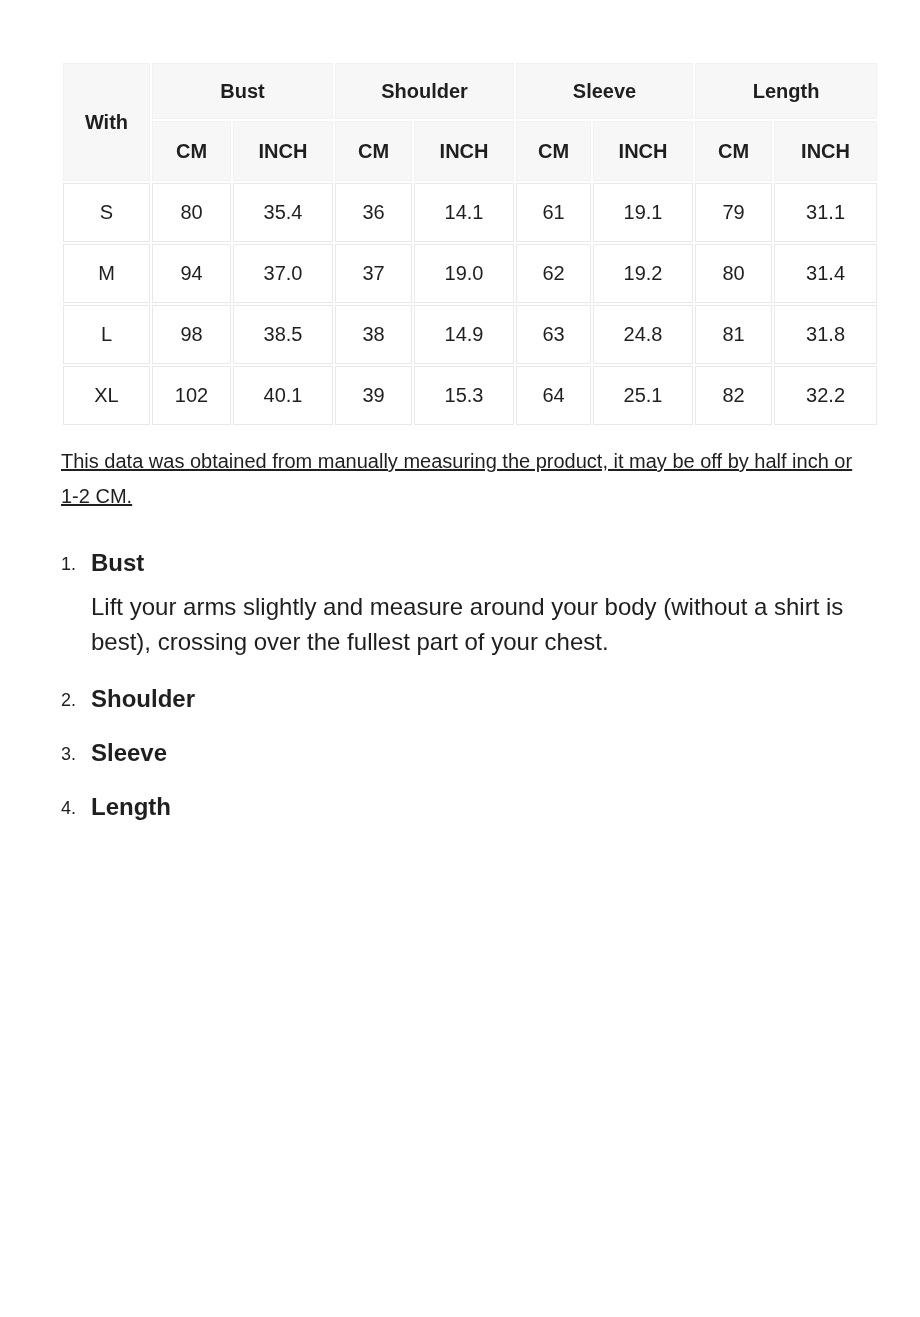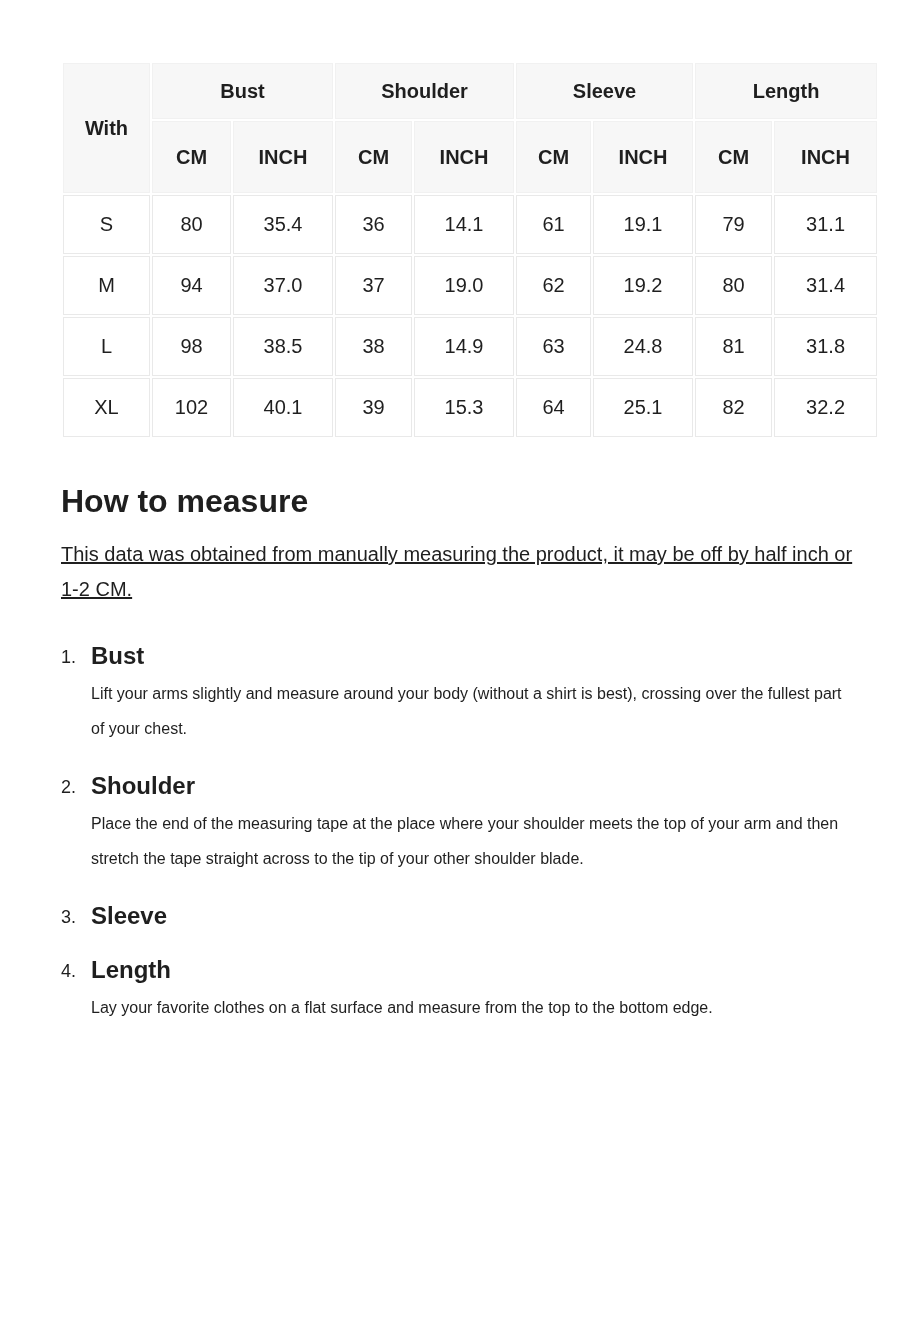--- a/index.html
+++ b/index.html
@@ -39,21 +39,21 @@
   }
   table.size-chart td {
     background: #ffffff;
     border: 1px solid var(--cell-border);
     font-size: 20px;
     font-weight: normal;
     text-align: center;
     vertical-align: middle;
   }
   table.size-chart tr.group-row th { height: 56px; }
-  table.size-chart tr.unit-row th { height: 72px; }
+  table.size-chart tr.unit-row th { height: 60px; }
   table.size-chart tr.data-row td { height: 59px; }
 
   
   .howto-title {
     margin-top: 44px;
     font-size: 32px;
     font-weight: bold;
     letter-spacing: 0;
   }
   .howto-intro {
@@ -80,22 +80,22 @@
     font-size: 18px;
     font-weight: normal;
   }
   .step-term {
     font-size: 24px;
     font-weight: bold;
     line-height: 29px;
     display: block;
   }
   .step-desc {
-    margin-top: 6px;
-    font-size: 16px;
+    margin-top: 12px;
+    font-size: 24px;
     line-height: 35px;
     max-width: 768px;
   }
 </style>
 </head>
 <body>
 
 <div class="page">
 
   <table class="size-chart">
@@ -169,39 +169,36 @@
         <td>39</td>
         <td>15.3</td>
         <td>64</td>
         <td>25.1</td>
         <td>82</td>
         <td>32.2</td>
       </tr>
     </tbody>
   </table>
 
-  <h2 class="howto-title">How to measure</h2>
 
   <p class="howto-intro">This data was obtained from manually measuring the product, it may be off by half inch or 1-2 CM.</p>
 
   <ol class="steps">
     <li>
       <span class="step-num">1.</span>
       <span class="step-term">Bust</span>
       <p class="step-desc">Lift your arms slightly and measure around your body (without a shirt is best), crossing over the fullest part of your chest.</p>
     </li>
     <li>
       <span class="step-num">2.</span>
       <span class="step-term">Shoulder</span>
-      <p class="step-desc">Place the end of the measuring tape at the place where your shoulder meets the top of your arm and then stretch the tape straight across to the tip of your other shoulder blade.</p>
     </li>
     <li>
       <span class="step-num">3.</span>
       <span class="step-term">Sleeve</span>
     </li>
     <li>
       <span class="step-num">4.</span>
       <span class="step-term">Length</span>
-      <p class="step-desc">Lay your favorite clothes on a flat surface and measure from the top to the bottom edge.</p>
     </li>
   </ol>
 
 </div>
 
 </body></html>

